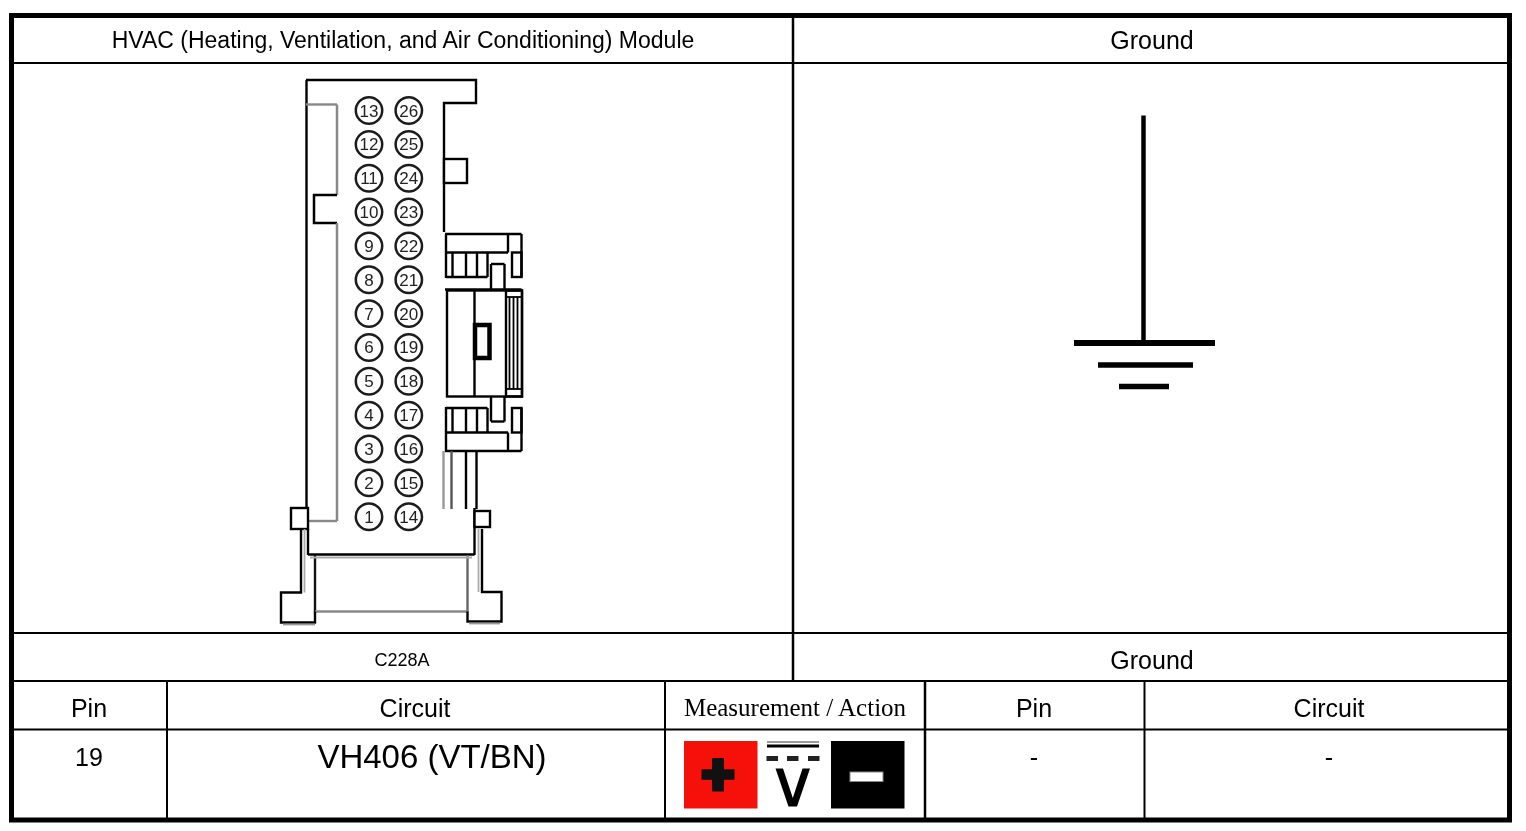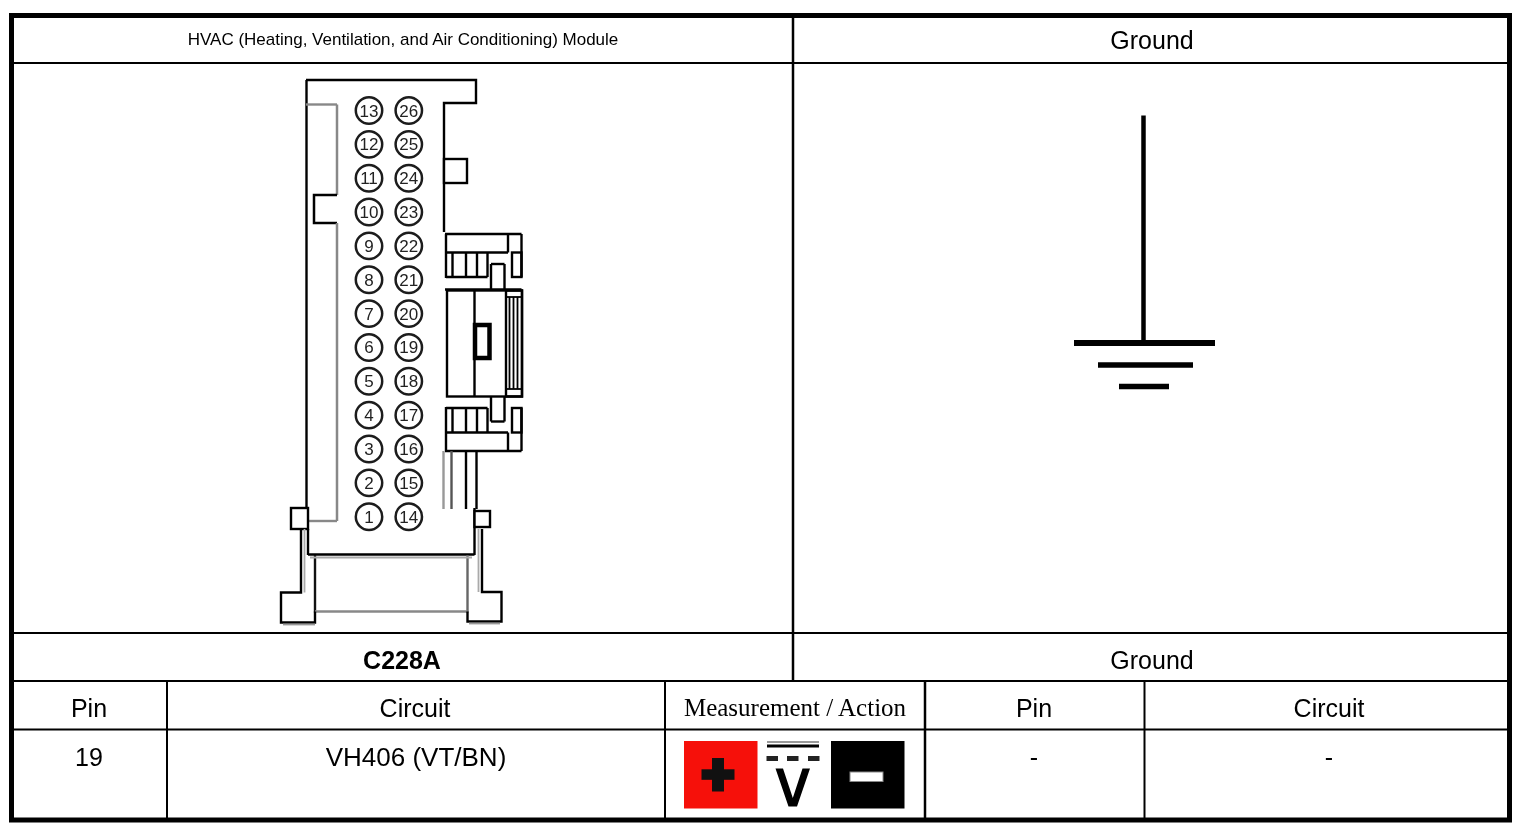--- a/index.html
+++ b/index.html
@@ -305,37 +305,37 @@
     </g>
     <path d="M775.5,768.5 L788.5,806.5 L797,806.5 L810,768.5 L802.5,768.5 L792.8,798 L783,768.5 Z" fill="#000"></path>
   </g>
 
   <g>
     <rect x="831" y="741" width="73.5" height="67.5" fill="#000"></rect>
     <rect x="850" y="772" width="33" height="9.5" fill="#fff" stroke="#888" stroke-width="1"></rect>
   </g>
 </svg>
 
-<div class="txt" style="left:403px;top:40px;font-size:17px;">HVAC (Heating, Ventilation, and Air Conditioning) Module</div>
+<div class="txt" style="left:403px;top:40px;font-size:23px;">HVAC (Heating, Ventilation, and Air Conditioning) Module</div>
 
 <div class="txt" style="left:1152px;top:40px;font-size:25px;">Ground</div>
 
-<div class="txt" style="left:402px;top:660px;font-size:25px;font-weight:bold;">C228A</div>
+<div class="txt" style="left:402px;top:660px;font-size:18px;">C228A</div>
 
 <div class="txt" style="left:1152px;top:660px;font-size:25px;">Ground</div>
 
 <div class="txt" style="left:89px;top:707.5px;font-size:25px;">Pin</div>
 
 <div class="txt" style="left:415px;top:707.5px;font-size:25px;">Circuit</div>
 
 <div class="txt" style="left:795px;top:707.5px;font-size:25px;font-family:Liberation Serif, serif;">Measurement / Action</div>
 
 <div class="txt" style="left:1034px;top:707.5px;font-size:25px;">Pin</div>
 
 <div class="txt" style="left:1329px;top:707.5px;font-size:25px;">Circuit</div>
 
 <div class="txt" style="left:89px;top:757px;font-size:25px;">19</div>
 
-<div class="txt" style="left:416px;top:757px;font-size:26px;">VH406 (VT/BN)</div>
+<div class="txt" style="left:432px;top:757px;font-size:33px;">VH406 (VT/BN)</div>
 
 <div class="txt" style="left:1034px;top:757px;font-size:25px;">-</div>
 
 <div class="txt" style="left:1329px;top:757px;font-size:25px;">-</div>
 
 </body></html>

